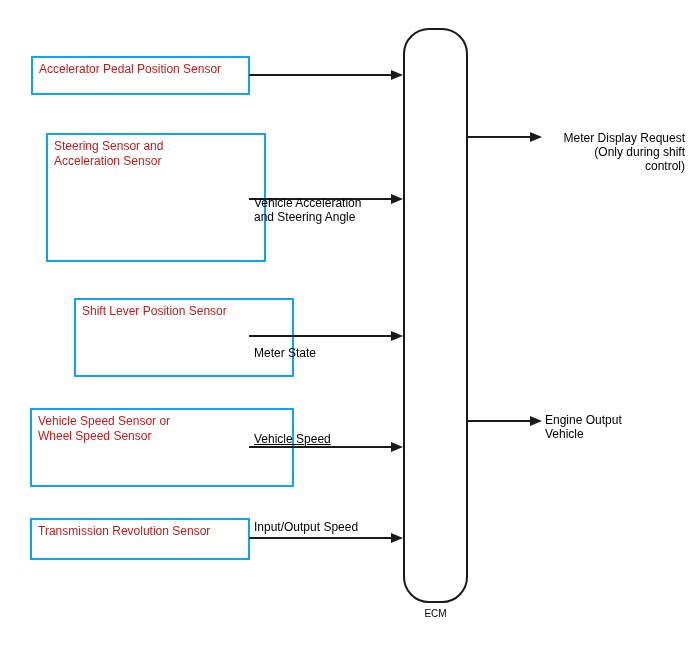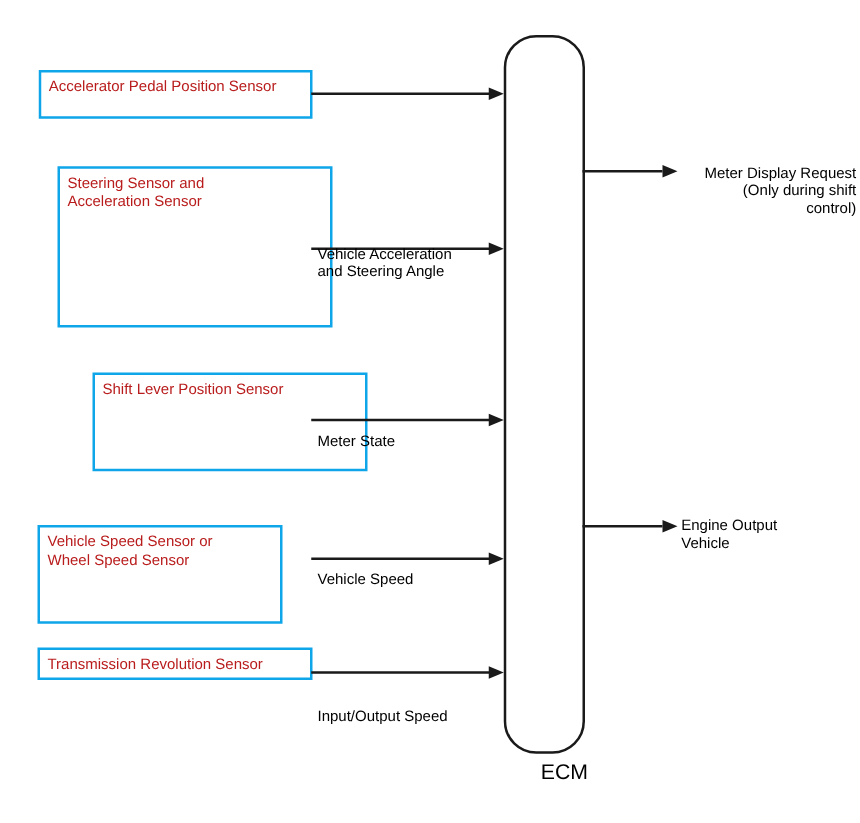--- a/index.html
+++ b/index.html
@@ -53,53 +53,53 @@
     left: 403px;
     top: 28px;
     width: 65px;
     height: 575px;
     border: 2px solid #1a1a1a;
     border-radius: 26px;
     background: #ffffff;
   }
   #ecm-label {
     position: absolute;
-    left: 419px;
+    left: 403px;
     top: 608px;
     width: 65px;
     text-align: center;
-    font-size: 17px;
+    font-size: 10px;
     color: #000000;
   }
   
   .box-0 { left: 31px; top: 56px;  width: 219px; height: 39px;  }
   .box-1 { left: 30px; top: 133px; width: 220px; height: 129px; margin-left: 16px; }
   .box-2 { left: 30px; top: 298px; width: 220px; height: 79px; margin-left: 44px;  }
-  .box-3 { left: 30px; top: 408px; width: 196px; height: 79px; margin-top: 12px;  }
-  .box-4 { left: 30px; top: 518px; width: 220px; height: 26px;  }
+  .box-3 { left: 30px; top: 408px; width: 264px; height: 79px;  }
+  .box-4 { left: 30px; top: 518px; width: 220px; height: 42px;  }
   
   .in-line   { left: 249px; width: 144px; }
   .in-line-0 { top: 74px;  }
   .in-line-1 { top: 198px; }
   .in-line-2 { top: 335px; }
   .in-line-3 { top: 446px; }
   .in-line-4 { top: 537px; }
   .in-head   { left: 391px; }
   .in-head-0 { top: 70px;  }
   .in-head-1 { top: 194px; }
   .in-head-2 { top: 331px; }
   .in-head-3 { top: 442px; }
   .in-head-4 { top: 533px; }
   
   .in-label   { left: 254px; }
   .in-label-0 { top: 85px;  }
   .in-label-1 { top: 196px; }
   .in-label-2 { top: 346px; }
-  .in-label-3 { top: 456px; }
-  .in-label-4 { top: 566px; }
+  .in-label-3 { top: 432px; text-decoration: underline; }
+  .in-label-4 { top: 520px; }
   
   .out-line   { left: 466px; width: 64px; }
   .out-line-0 { top: 136px; }
   .out-line-1 { top: 420px; }
   .out-head   { left: 530px; }
   .out-head-0 { top: 132px; }
   .out-head-1 { top: 416px; }
   .out-label   { left: 545px; width: 140px; }
   .out-label-0 { top: 131px; text-align: right; }
   .out-label-1 { top: 413px; }

